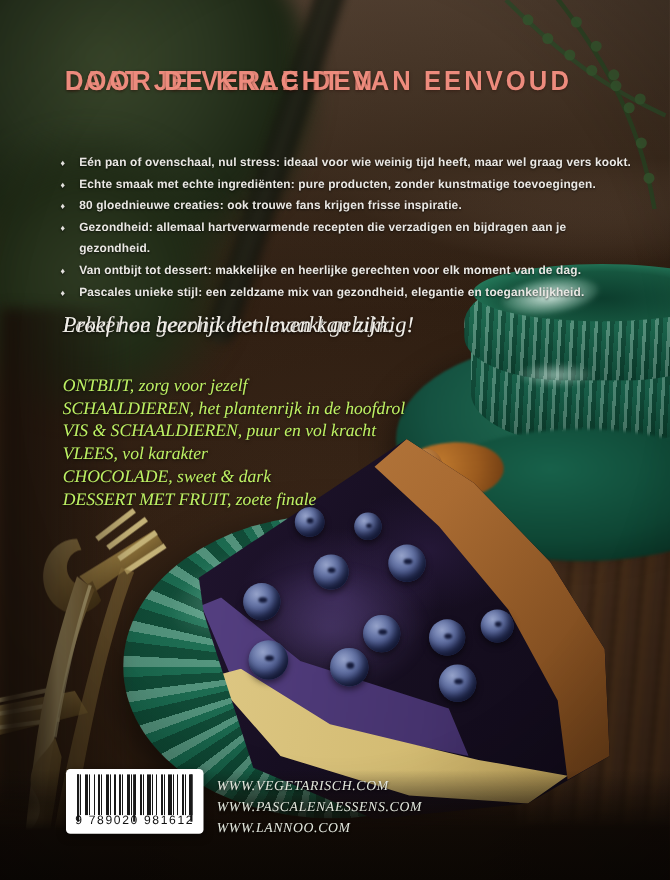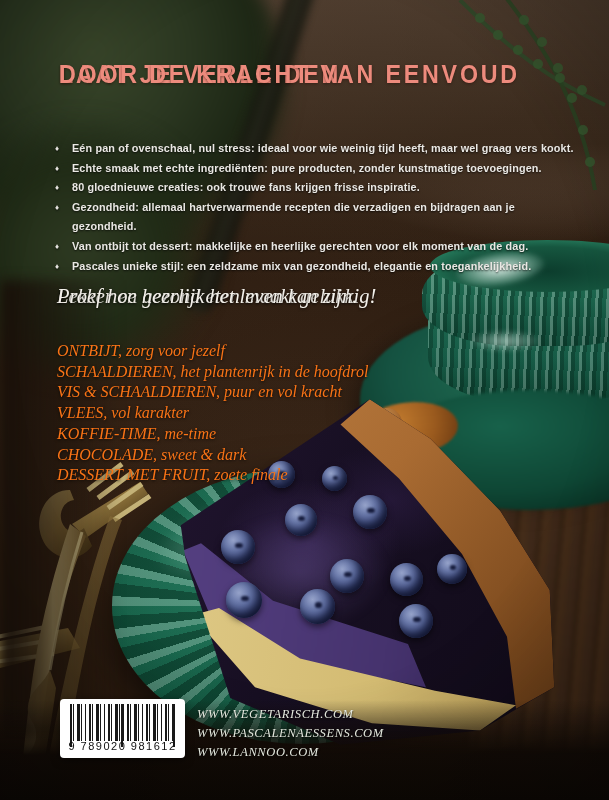--- a/index.html
+++ b/index.html
@@ -112,21 +112,21 @@
     transform:scaleX(.93);transform-origin:left top;
     text-shadow:0 1px 3px rgba(40,10,5,.45);white-space:nowrap;}
   .bullets{left:55px;top:139px;width:520px;margin:0;padding:0;list-style:none;position:absolute;}
   .bullets li{position:relative;display:block;color:#eae8e4;font-size:10.8px;line-height:19.6px;
     letter-spacing:.15px;padding-left:17px;text-shadow:0 1px 2px rgba(0,0,0,.7);font-weight:bold;}
   .bullets li::before{content:"\2666";position:absolute;left:0;top:0;font-size:8px;color:#e4e2de;}
   .intro{left:57px;top:284px;width:420px;color:#f3f0ea;
     font-family:"Liberation Serif",serif;font-style:italic;font-size:20.5px;line-height:25.5px;
     text-shadow:0 1px 3px rgba(0,0,0,.7);}
   .chapters{left:57px;top:341px;width:400px;margin:0;padding:0;list-style:none;position:absolute;
-    color:#f97316;font-family:"Liberation Serif",serif;font-style:italic;font-size:16px;line-height:20.7px;
+    color:#bef264;font-family:"Liberation Serif",serif;font-style:italic;font-size:16px;line-height:20.7px;
     text-shadow:0 1px 3px rgba(0,0,0,.75);}
   .chapters li{position:relative;display:block;}
   .websites{left:197px;top:705px;width:280px;margin:0;padding:0;list-style:none;position:absolute;
     color:#e3e7dd;font-family:"Liberation Serif",serif;font-style:italic;font-size:12.5px;line-height:19px;
     letter-spacing:.6px;text-shadow:0 1px 2px rgba(0,0,0,.8);}
   .websites li{position:relative;display:block;}
 
   
   .barcode{left:60px;top:699px;width:125px;height:59px;background:#fff;border-radius:4px;
     box-shadow:0 2px 8px rgba(0,0,0,.5);}
@@ -262,21 +262,20 @@
   <div class="intro">
     <div>Lekker en gezond eten maakt gelukkig!</div>
     <div>Proef hoe heerlijk het leven kan zijn.</div>
   </div>
 
   <ul class="chapters">
     <li>ONTBIJT, zorg voor jezelf</li>
     <li>SCHAALDIEREN, het plantenrijk in de hoofdrol</li>
     <li>VIS &amp; SCHAALDIEREN, puur en vol kracht</li>
     <li>VLEES, vol karakter</li>
-    <li>KOFFIE-TIME, me-time</li>
     <li>CHOCOLADE, sweet &amp; dark</li>
     <li>DESSERT MET FRUIT, zoete finale</li>
   </ul>
 
   <ul class="websites">
     <li>WWW.VEGETARISCH.COM</li>
     <li>WWW.PASCALENAESSENS.COM</li>
     <li>WWW.LANNOO.COM</li>
   </ul>
 

